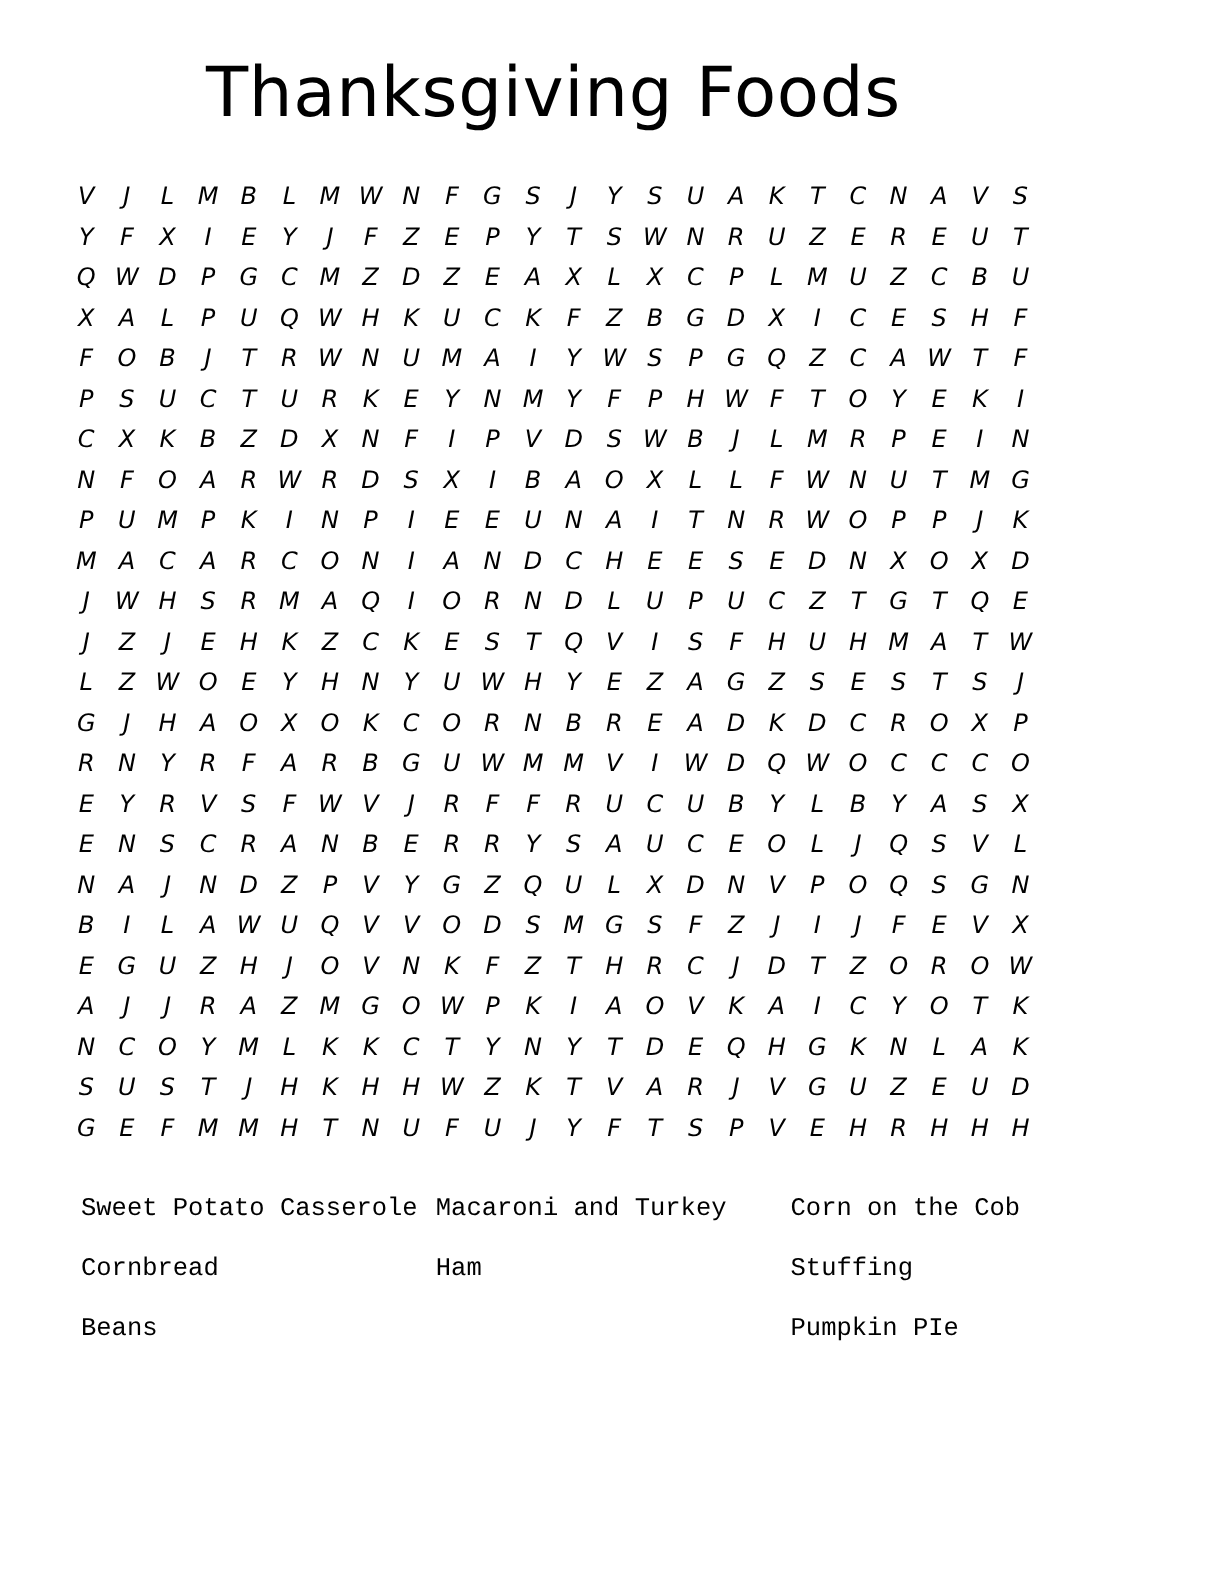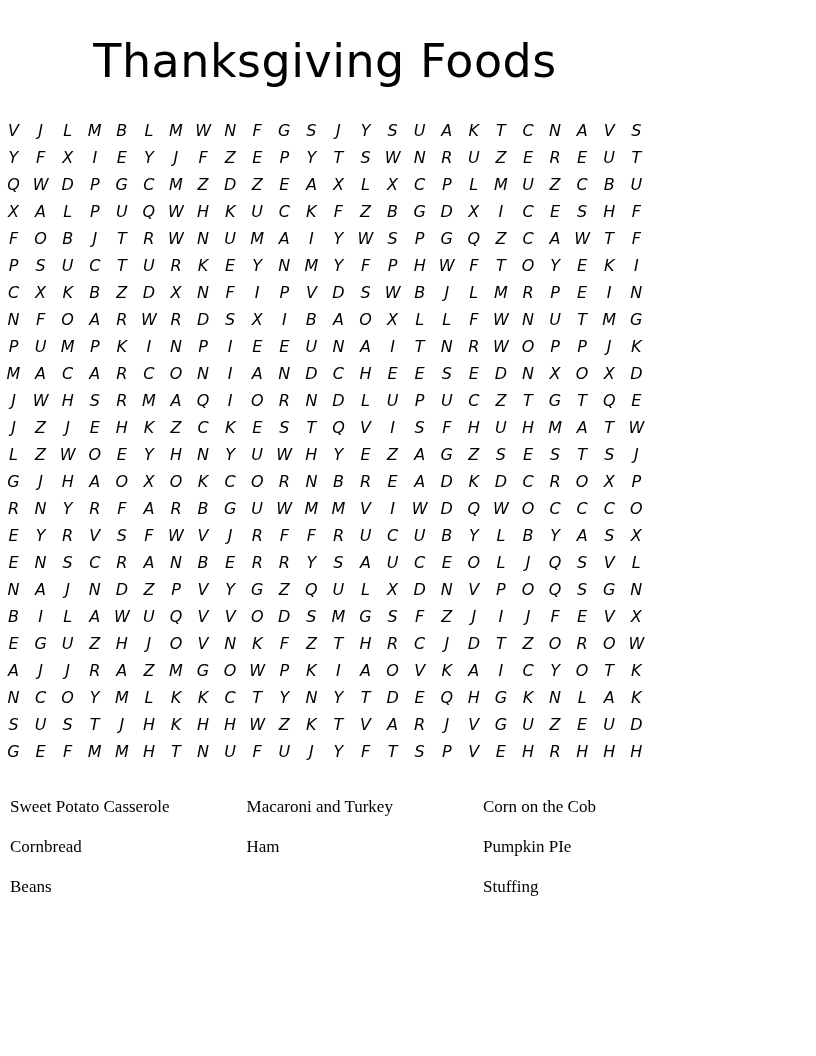--- a/index.html
+++ b/index.html
@@ -12,20 +12,21 @@
     height: 1056px;
     font-family: "DejaVu Sans", sans-serif;
     color: #000000;
     overflow: hidden;
   }
   .page {
     width: 650px;
     height: 1056px;
     position: relative;
     box-sizing: border-box;
+    margin-left: 44px;
   }
   .title {
     text-align: center;
     font-family: "DejaVu Sans", sans-serif;
     font-size: 46px;
     font-weight: 400;
     letter-spacing: 0.5px;
     margin: 0;
     padding-top: 36px;
     padding-bottom: 0;
@@ -62,21 +63,21 @@
     box-sizing: border-box;
   }
   .word-col {
     display: flex;
     flex-direction: column;
   }
   .word-col.col-0 { width: 240px; }
   .word-col.col-1 { width: 240px; }
   .word-col.col-2 { width: 210px; }
   .word {
-    font-family: Liberation Serif, serif;
+    font-family: Liberation Mono, monospace;
     font-size: 17px;
     line-height: 40px;
     height: 40px;
     white-space: nowrap;
   }
 </style>
 </head>
 <body>
 
 <div class="page">
@@ -715,18 +716,18 @@
         <div class="word">Sweet Potato Casserole</div>
         <div class="word">Cornbread</div>
         <div class="word">Beans</div>
       </div>
       <div class="word-col col-1">
         <div class="word">Macaroni and Turkey</div>
         <div class="word">Ham</div>
       </div>
       <div class="word-col col-2">
         <div class="word">Corn on the Cob</div>
+        <div class="word">Stuffing</div>
         <div class="word">Pumpkin PIe</div>
-        <div class="word">Stuffing</div>
       </div>
     </div>
 
 </div>
 
 </body></html>

